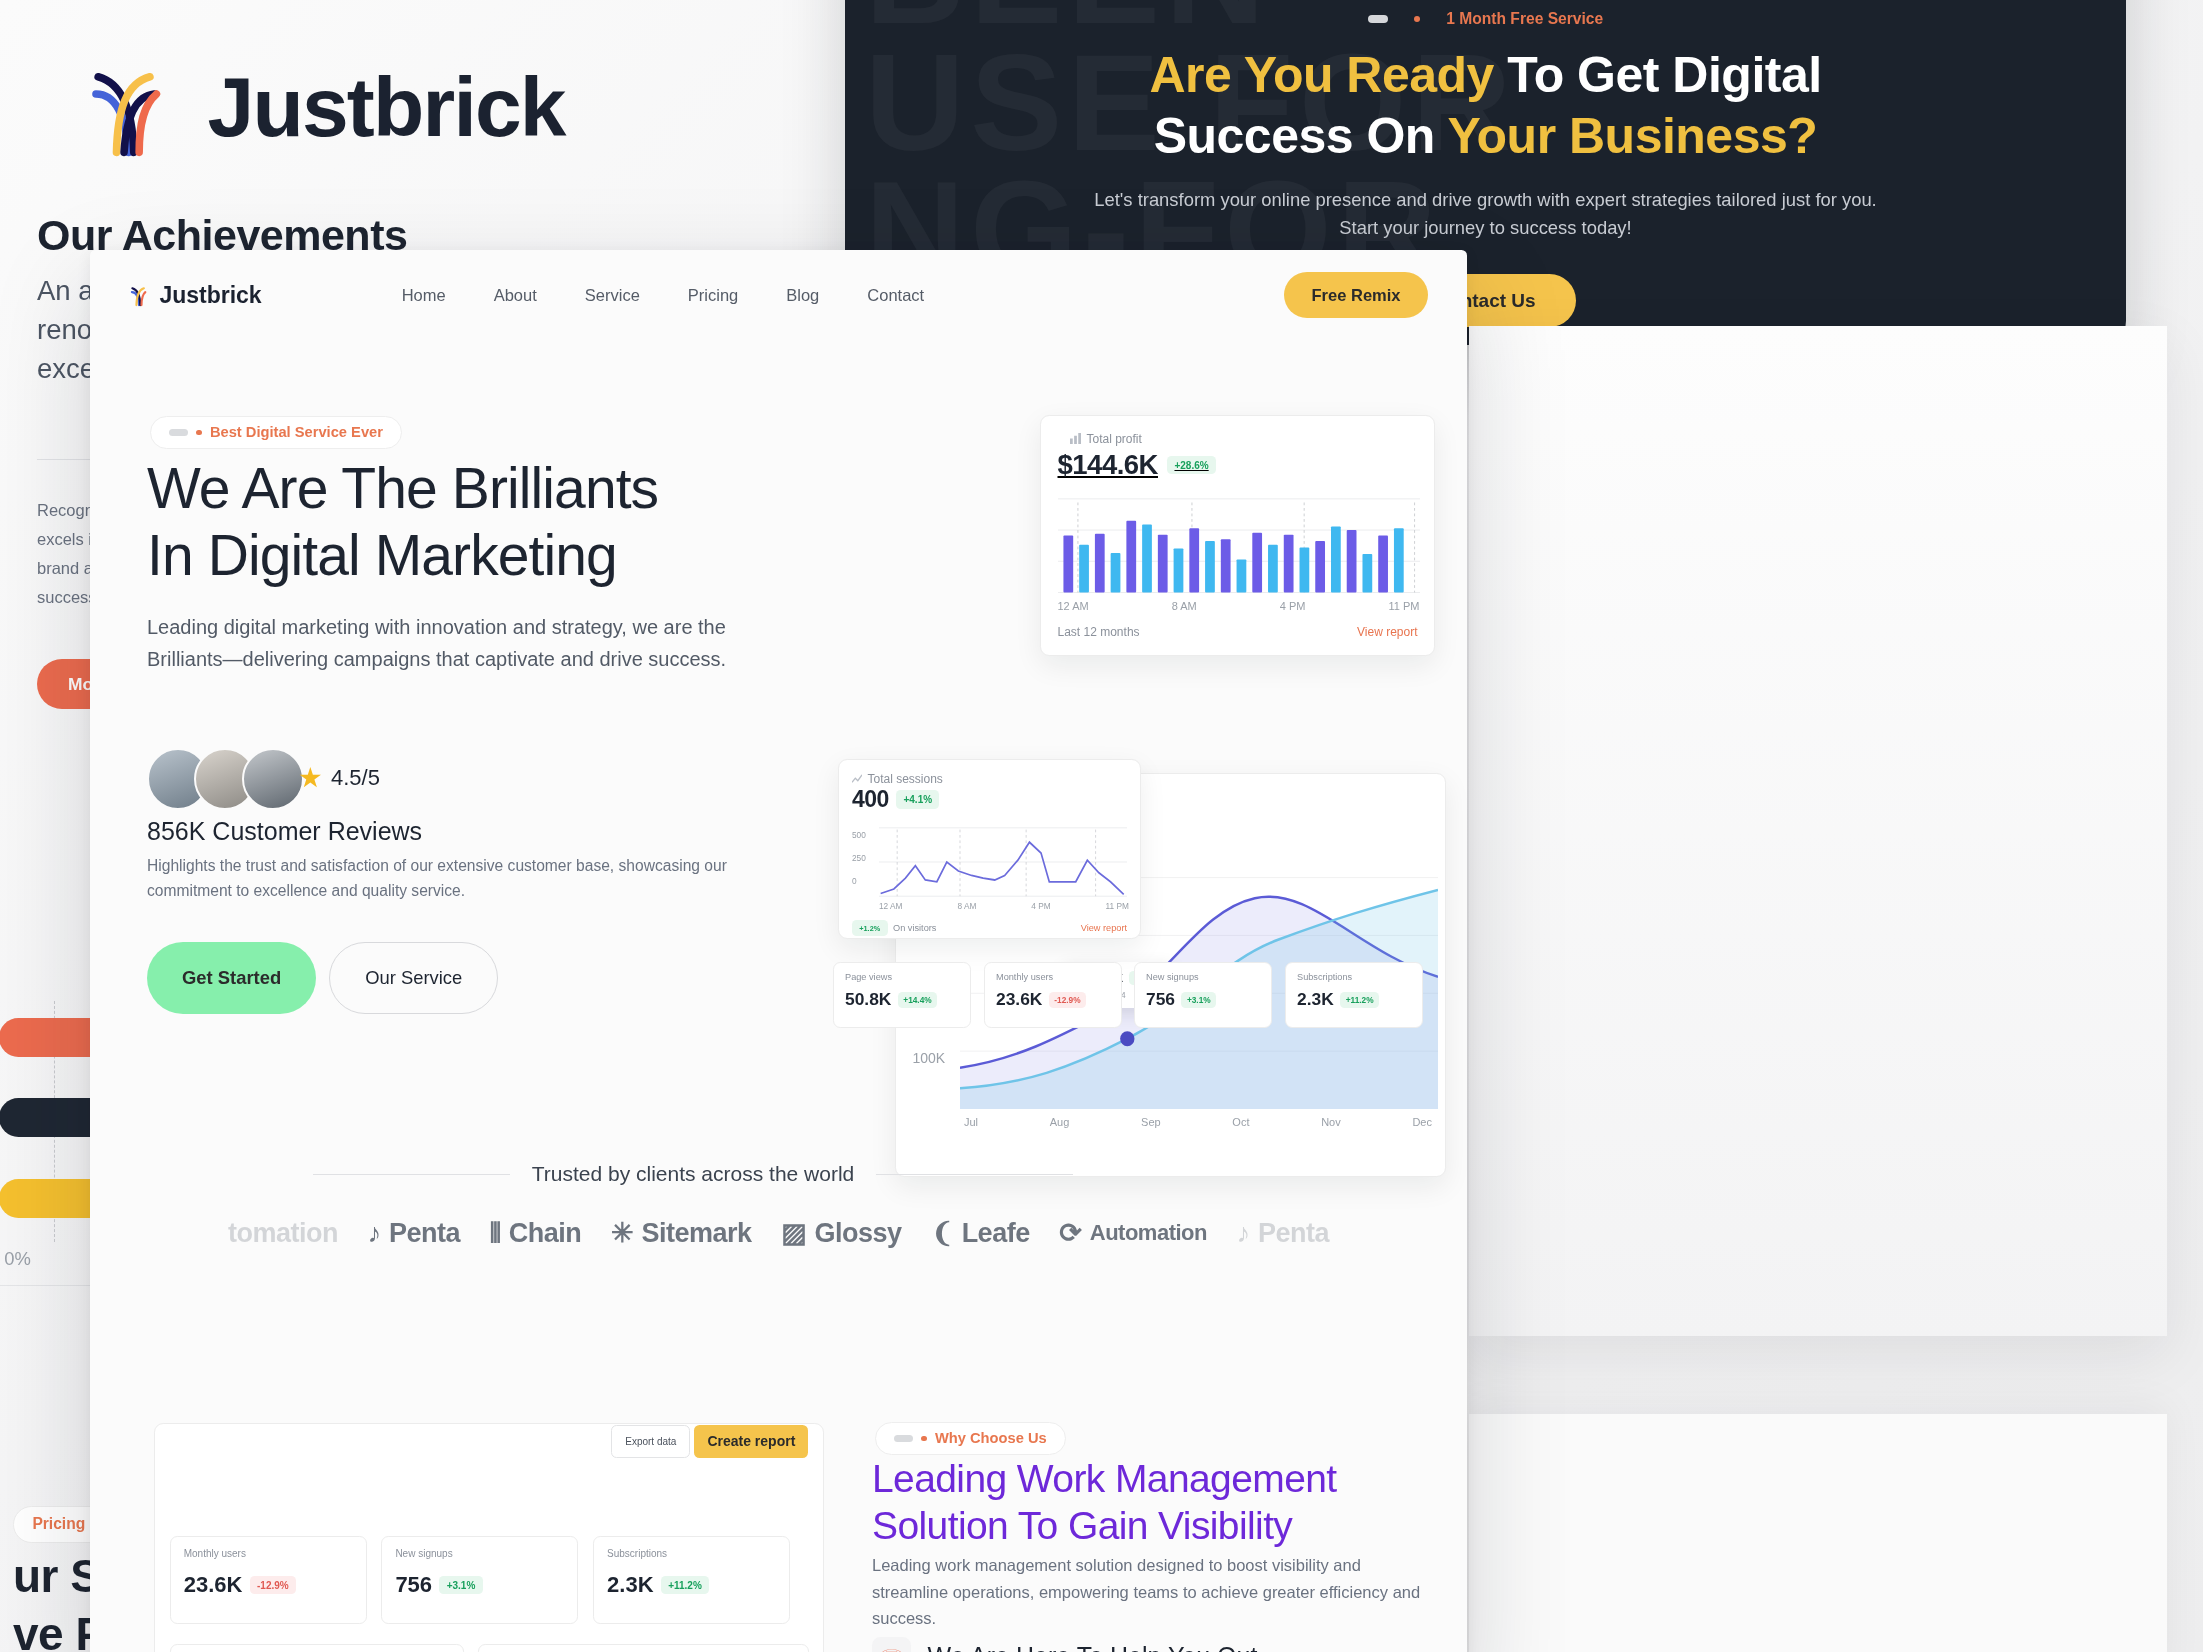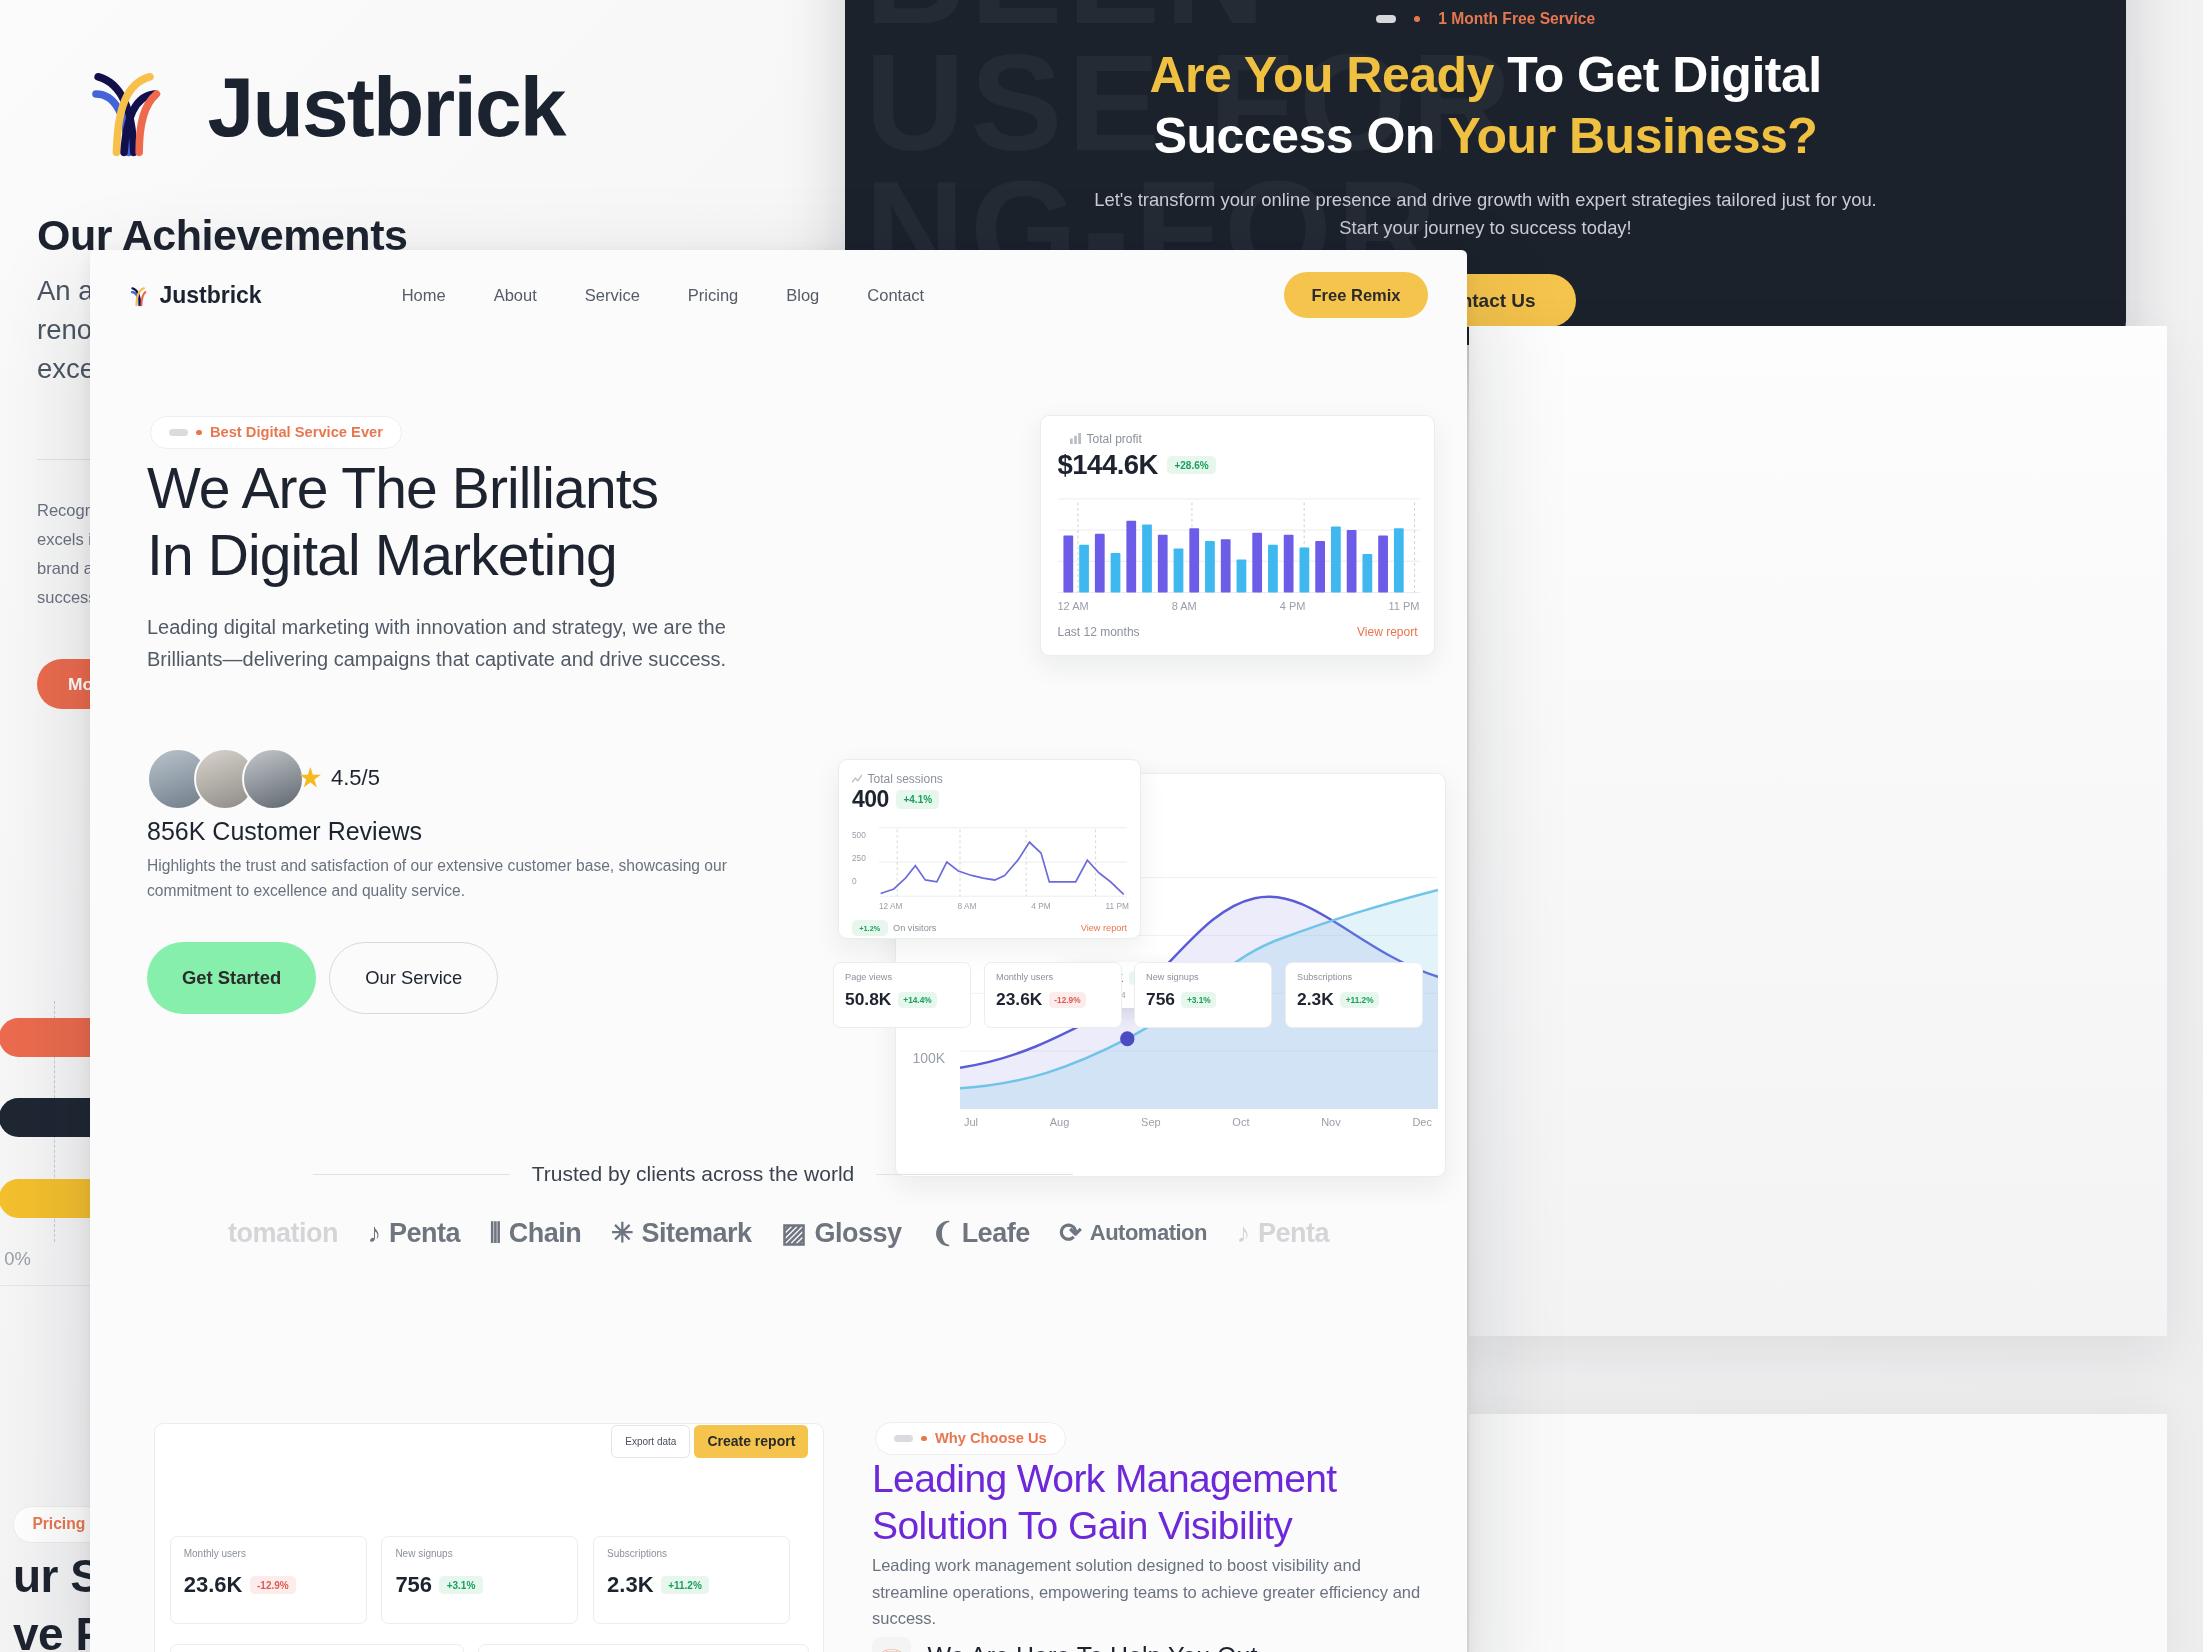--- a/index.html
+++ b/index.html
@@ -21,21 +21,21 @@
     position:absolute; left:845px; top:-119px; width:1281px; height:464px;
     background:#1b222c; border-radius:24px; overflow:hidden;
     box-shadow:0 27.5px 64px rgba(20,25,35,.18);
   }
   .cta-panel .bg-letters {
     position:absolute; inset:0; color:rgba(255,255,255,.045);
     font-size:138px; font-weight:800; letter-spacing:5.5px; line-height:.92;
     padding:31px 20px; white-space:pre; user-select:none;
   }
   .cta-inner { position:absolute; inset:0; display:flex; flex-direction:column; align-items:center; padding-top:129px; }
-  .cta-badge { display:flex; align-items:center; gap:18px; font-size:15.6px; color:#e8774f; font-weight:600; }
+  .cta-badge { display:flex; align-items:center; gap:26px; font-size:15.6px; color:#e8774f; font-weight:600; }
   .cta-badge .pill-dash { width:20px; height:8.3px; border-radius:5.5px; background:#d5d7da; display:inline-block; }
   .cta-badge .dot { width:6.4px; height:6.4px; border-radius:50%; background:#e8774f; display:inline-block; }
   .cta-h1 { margin-top:16.5px; font-size:50px; line-height:1.23; font-weight:700; text-align:center; color:#ffffff; letter-spacing:-0.5px; }
   .cta-h1 .hl { color:#f0c040; }
   .cta-sub { margin-top:18.4px; font-size:18.4px; line-height:1.55; text-align:center; color:#c8ccd3; max-width:808px; }
   .cta-btn {
     margin-top:31px; background:#f5c council; background:#f5c44c; color:#2b2b2b; font-size:19px; font-weight:600;
     padding:15.6px 40px; border-radius:37px; border:none; cursor:pointer;
   }
 
@@ -333,21 +333,21 @@
 
   <div class="mock" style="left:1040px;top:415px;width:395px;height:241px;position:absolute;">
     <div style="position:absolute;left:29px;top:15.6px;" class="mock-label">
       <svg width="11" height="11" viewBox="0 0 12 12">
           <rect x="0" y="6" width="3" height="6" fill="#b9bec6"></rect>
           <rect x="4.5" y="3" width="3" height="9" fill="#b9bec6"></rect>
           <rect x="9" y="0" width="3" height="12" fill="#b9bec6"></rect>
         </svg>
       <span>Total profit</span>
     </div>
-    <div style="position:absolute;left:16.5px;top:33px;display:flex;align-items:center;gap:9.2px;">
+    <div style="position:absolute;left:16.5px;top:33px;display:flex;align-items:center;gap:9.2px;text-decoration:underline;">
       <span class="mock-big">$144.6K</span>
       <span class="chip chip-up">+28.6%</span>
     </div>
     <svg viewBox="0 0 400 110" preserveAspectRatio="none" style="position:absolute;left:16.5px;top:81px;width:362px;height:101px;">
       <g stroke="#e9eaec" stroke-width="1">
           <line x1="0" y1="2" x2="400" y2="2"></line>
           <line x1="0" y1="36" x2="400" y2="36"></line>
           <line x1="0" y1="70" x2="400" y2="70"></line>
           <line x1="0" y1="104" x2="400" y2="104"></line>
         </g>

